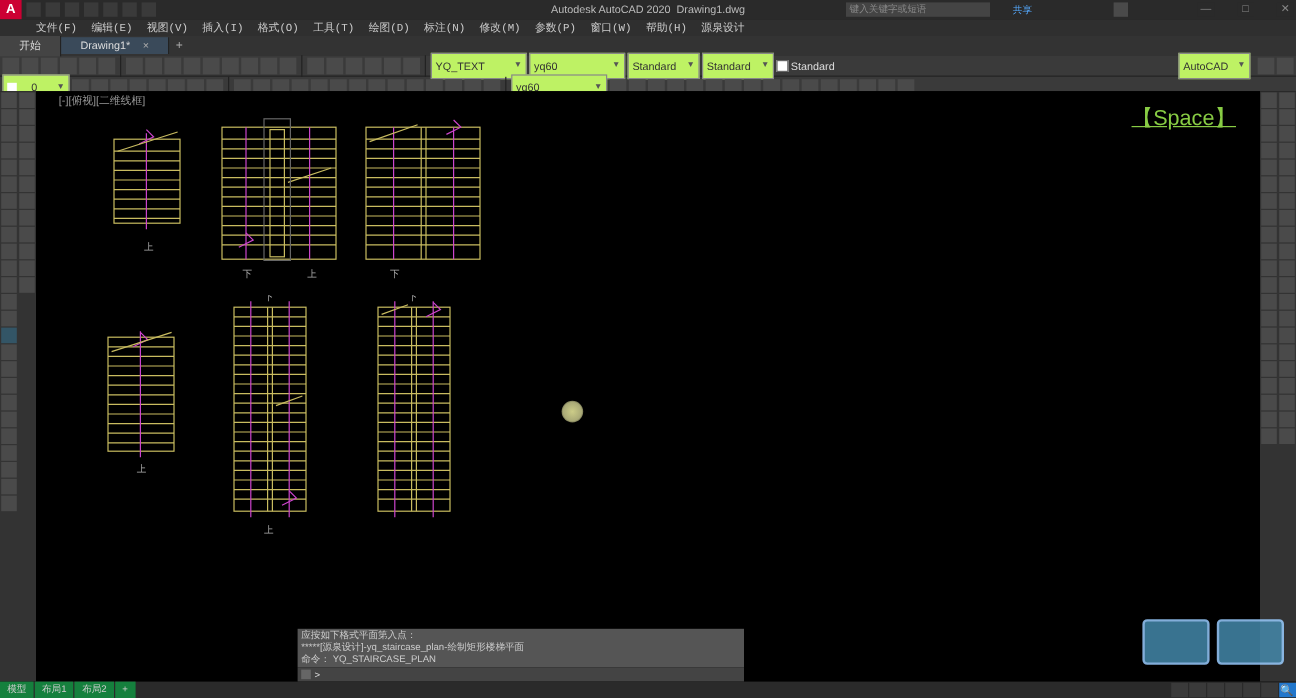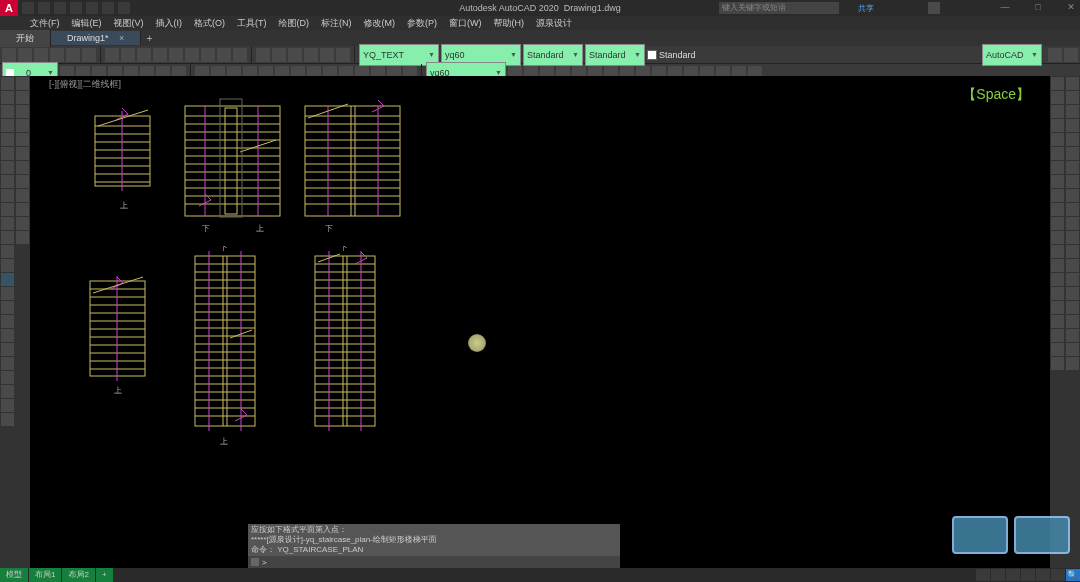--- a/index.html
+++ b/index.html
@@ -8,53 +8,53 @@
 
 .titlebar { height:16px; background:#2a2a2a; display:flex; align-items:center; position:relative; }
 .logo { width:18px; height:16px; background:#c03; color:#fff; display:flex; align-items:center; justify-content:center; font-weight:bold; font-size:11px; }
 .qat { display:flex; gap:4px; margin-left:4px; }
 .qat span { width:12px; height:12px; background:#3a3a3a; display:inline-block; }
 .title-center { position:absolute; left:50%; transform:translateX(-50%); font-size:9px; color:#bbb;text-align:center; }
 .title-right { position:absolute; right:2px; display:flex; gap:19px; align-items:center; }
 .search-top { width:120px; height:12px; background:#444; font-size:8px; padding:0 3px; color:#888; }
 .winbtn { width:14px; height:12px; background:#2a2a2a; color:#888; font-size:9px; text-align:center; }
 .winbtn.close { background:#2a2a2a; }
-.sharebtn { color:#5af; font-size:8px; margin-right:6px;text-align:center; }
+.sharebtn { color:#5af; font-size:8px; margin-right:20px;text-align:center; }
 
 
 .menubar { height:14px; background:#2f2f2f; display:flex; align-items:center; padding-left:30px; font-size:9px; color:#ccc; gap:12px; }
-.menubar span { cursor:pointer; }
+.menubar span { cursor:pointer;font-family:Liberation Mono, monospace; }
 
 
 .tabrow { height:16px; background:#333; display:flex; align-items:center; }
 .tab { padding:2px 16px; font-size:9px; color:#ddd; background:#444; border-right:1px solid #222; }
 .tab.active { background:#3a4a5a; }
 .tab-add { width:16px; text-align:center; color:#aaa; }
 
 
 .toolstrip { height:30px; background:#3a3a3a; display:flex; align-items:center; gap:2px; padding:0 2px; border-bottom:1px solid #222; }
 .tbtn { width:14px; height:14px; background:#4a4a4a; display:inline-block; }
 .tbtn.sm { width:12px; height:12px; }
 .tsep { width:1px; height:18px; background:#222; margin:0 2px; }
-.dd { height:22px; background:#86efac; color:#333; font-size:9px; padding:0 3px; display:flex; align-items:center; justify-content:space-between; border:1px solid #888; }
+.dd { height:22px; background:#bef264; color:#333; font-size:9px; padding:0 3px; display:flex; align-items:center; justify-content:space-between; border:1px solid #888; }
 .dd .arrow { font-size:7px; color:#555; margin-left:4px; }
 .chk { width:10px; height:10px; background:#fff; border:1px solid #666; display:inline-block; }
 
 
 .main { position:absolute; top:76px; bottom:14px; left:0; right:0; background:#000; display:flex; }
 .lpalette { width:30px; background:#333; display:flex; }
 .lcol { width:15px; display:flex; flex-direction:column; gap:1px; padding:1px; }
 .lcol .pbtn { width:13px; height:13px; background:#4a4a4a; }
 .rpalette { width:30px; background:#333; display:flex; position:absolute; right:0; top:0; bottom:0; }
 .rcol { width:15px; display:flex; flex-direction:column; gap:1px; padding:1px; }
 .rcol .pbtn { width:13px; height:13px; background:#4a4a4a; }
 
 .canvas { flex:1; background:#000; position:relative; }
 .vplabel { position:absolute; top:2px; left:19px; font-size:9px; color:#999; }
-.hint { position:absolute; top:10px; right:50px; font-size:14px; color:#8c4; font-weight:400; }
+.hint { position:absolute; top:10px; right:50px; font-size:18px; color:#8c4; font-weight:400;text-decoration:underline; }
 .cursor-dot { position:absolute; width:18px; height:18px; border-radius:50%; background:radial-gradient(circle,#cc8 0%,#aa7 60%,transparent 100%); }
 
 
 svg.dwg { position:absolute; }
 .stair-line { stroke:#c9bc60; stroke-width:1; fill:none; }
 .stair-mag { stroke:#c4c; stroke-width:1; fill:none; }
 .stair-grey { stroke:#666; stroke-width:1; fill:none; }
 .txt-label { fill:#aaa; font-size:8px; }
 
 

